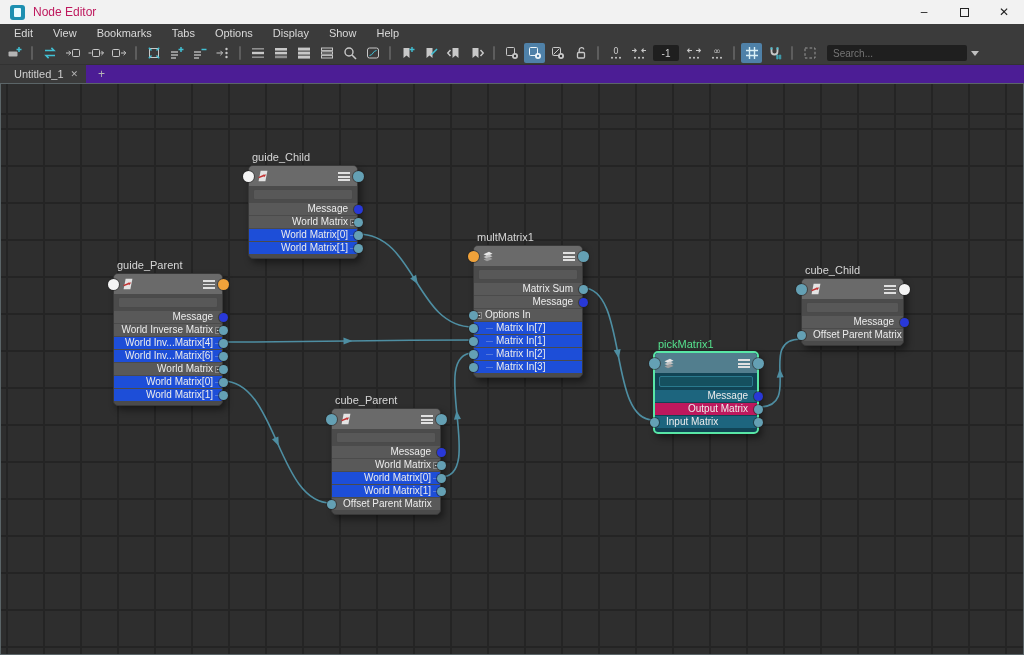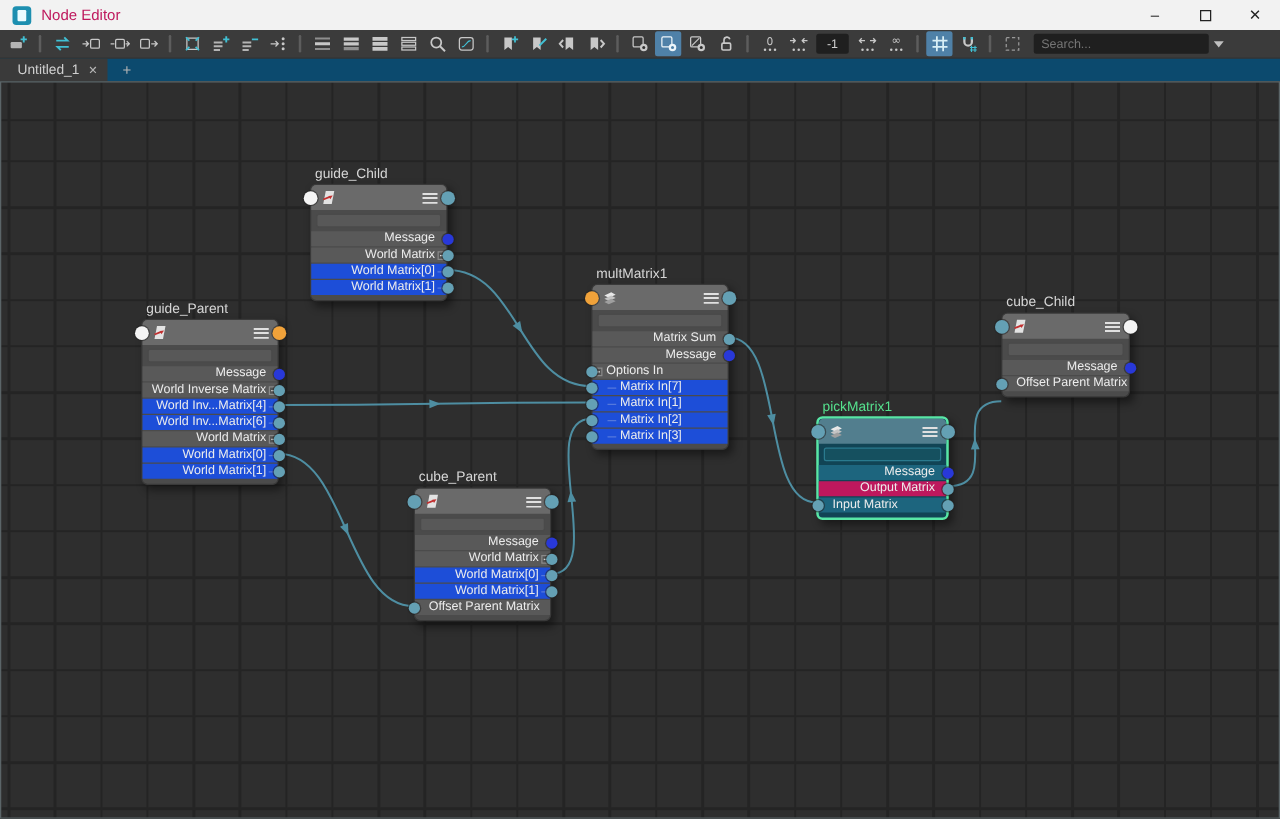--- a/index.html
+++ b/index.html
@@ -32,21 +32,21 @@
   .tb-field { width:26px; height:16px; background:#1f1f1f; border-radius:2px; color:#cfcfcf;
     font-size:10px; display:flex; align-items:center; justify-content:center; margin:0 3px; }
   #search-wrap { width:140px; height:16px; background:#1f1f1f; border-radius:2px; margin-left:6px;
     display:flex; align-items:center; }
   #search-input { flex:1; background:transparent; border:0; outline:0; color:#9a9a9a; font-size:10px;
     padding:0 6px; font-family:"Liberation Sans",sans-serif; }
   #search-caret { width:0; height:0; border-left:4px solid transparent; border-right:4px solid transparent;
     border-top:5px solid #c0c0c0; margin-right:6px; }
 
   
-  #tabbar { height:18px; background:#0c4a6e; display:flex; align-items:center; flex:0 0 auto; }
+  #tabbar { height:18px; background:#4c1d95; display:flex; align-items:center; flex:0 0 auto; }
   #tab-active { height:100%; display:flex; align-items:center; padding:0 8px 0 14px; background:#3a3a3a;
     font-size:11px; color:#d0d0d0; }
   #tab-close { font-size:9px; color:#b5b5b5; margin-left:7px; }
   #tab-new { font-size:12px; color:#b5b5b5; padding:0 12px; }
 
   
   #canvas { flex:1 1 auto; position:relative; border:1px solid #5b6568; background-color:#2e2e2e;
     background-image:
       repeating-linear-gradient(0deg,#242424 0 2px,transparent 2px 37px),
       repeating-linear-gradient(90deg,#242424 0 2px,transparent 2px 37px);
@@ -99,20 +99,30 @@
     <div id="title-text">Node Editor</div>
     <div id="win-controls">
       <div class="win-btn">–</div>
       <div class="win-btn">
           <span class="max-box"></span>
         </div>
       <div class="win-btn">✕</div>
     </div>
   </div>
 
+  <div id="menubar">
+      <div class="menu-item">Edit</div>
+      <div class="menu-item">View</div>
+      <div class="menu-item">Bookmarks</div>
+      <div class="menu-item">Tabs</div>
+      <div class="menu-item">Options</div>
+      <div class="menu-item">Display</div>
+      <div class="menu-item">Show</div>
+      <div class="menu-item">Help</div>
+    </div>
   <div id="toolbar">
       <div class="tb-btn">
         <span style="display:flex">
           <svg width="16" height="16" viewBox="0 0 16 16" fill="none">
             <rect x="1.5" y="6.5" width="9" height="5" rx="1" fill="#b4b4b4"></rect>
             <path d="M12 2v5M9.5 4.5h5" stroke="#41c0d4" stroke-width="1.5"></path>
           </svg>
         </span>
       </div>
       <div class="tb-sep"></div>
@@ -500,21 +510,21 @@
             </svg>
           </span>
           <span class="node-burger"></span>
           <span class="hport pr" style="background:#64a0b4"></span>
         </div>
         <div class="node-name"></div>
         <div class="node-row r"><span>Message</span><span class="port pr" style="background:#2838d8"></span></div>
         <div class="node-row r alt"><span>Output Matrix</span><span class="port pr" style="background:#64a0b4"></span></div>
         <div class="node-row l"><span>Input Matrix</span><span class="port pl" style="background:#64a0b4"></span><span class="port pr" style="background:#64a0b4"></span></div>
       </div>
-      <div class="node" style="left: 800px; top: 184px; width: 103px;">
+      <div class="node" style="left: 800px; top: 194px; width: 103px;">
         <div class="node-title">cube_Child</div>
         <div class="node-header">
           <span class="hport pl" style="background:#64a0b4"></span>
           <span style="display:flex">
             <svg width="14" height="14" viewBox="0 0 14 14">
               <path d="M4.6 1.8h6.8l-2 10.4H2.6z" fill="#e3e3e3"></path>
               <path d="M2.6 8.6l5.2-2.1" stroke="#c23030" stroke-width="1.5" fill="none"></path>
               <path d="M10.2 5.4l-3.3.3 1.3 2.6z" fill="#c23030"></path>
             </svg>
           </span>

